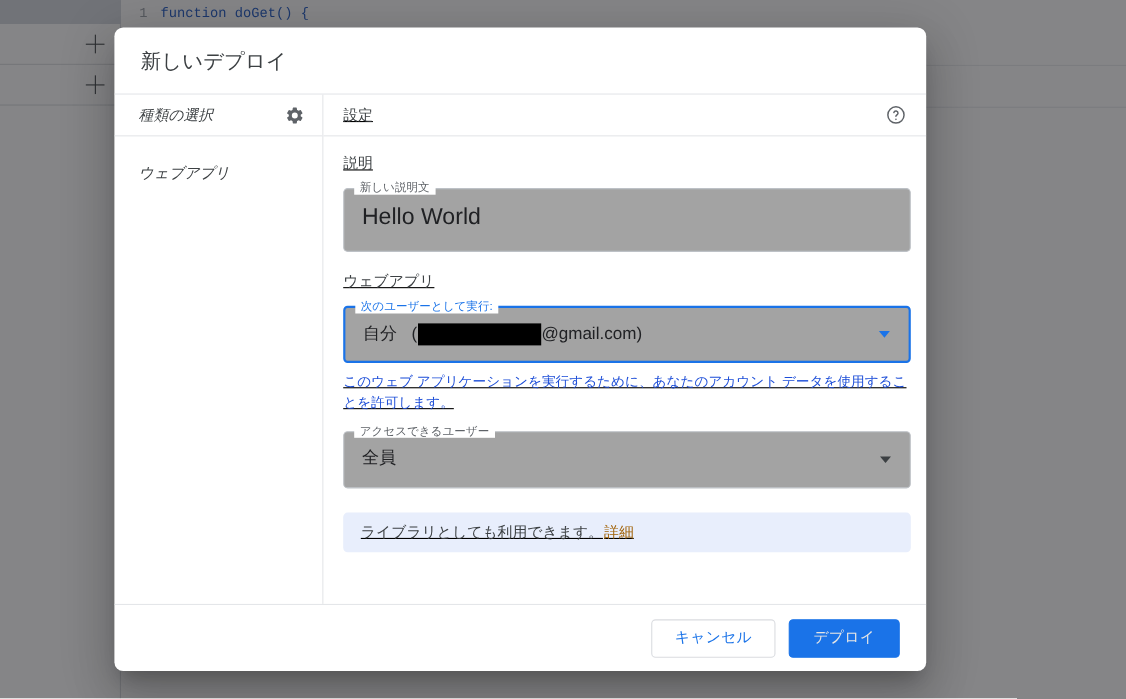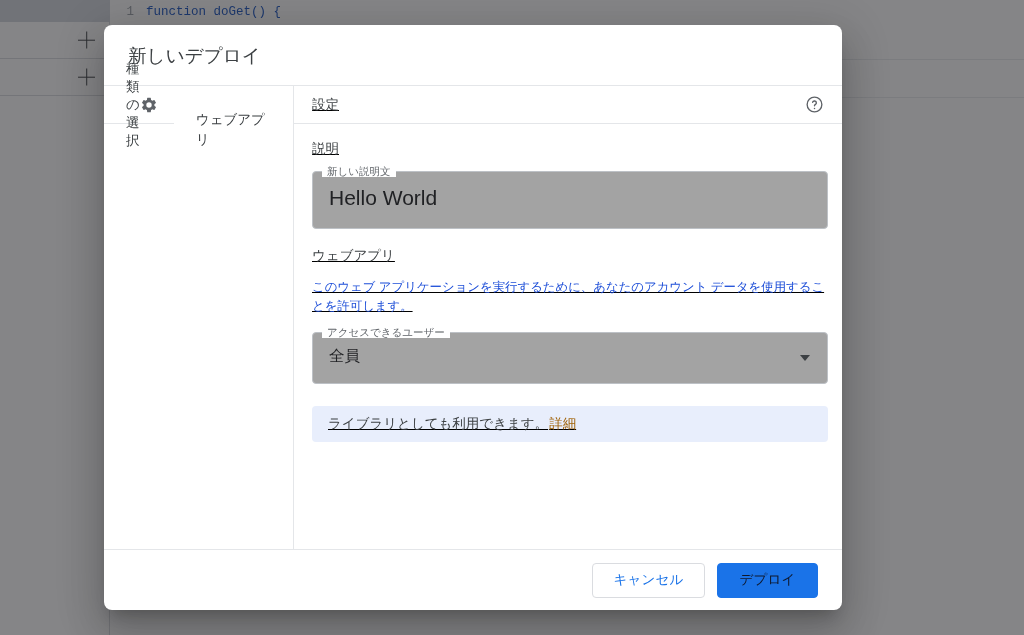--- a/index.html
+++ b/index.html
@@ -137,21 +137,22 @@
     min-height: 0;
     border-top: 1px solid #e4e6e9;
   }
 
   
   .pane-left {
     width: 190px;
     flex: 0 0 190px;
     border-right: 1px solid #e4e6e9;
     display: flex;
-    flex-direction: row;
+    flex-direction: column;
+    font-style: italic;
   }
   .pane-head {
     height: 38px;
     flex: 0 0 38px;
     display: flex;
     align-items: center;
     justify-content: space-between;
     padding: 0 16px 0 22px;
     border-bottom: 1px solid #e4e6e9;
     font-size: 13.5px;
@@ -313,21 +314,21 @@
     min-width: 113px;
     padding: 0 16px;
     background: #ffffff;
     color: #1a73e8;
     border: 1px solid #dadce0;
   }
   .btn-deploy {
     min-width: 101px;
     padding: 0 16px;
     background: #1a73e8;
-    color: #0f172a;
+    color: #e5e5e5;
     border: 1px solid #1a73e8;
   }
 </style>
 </head>
 <body>
 
 <div id="screen">
 
   <div class="bg-root">
 
@@ -390,20 +391,30 @@
 
           <div class="section-label">説明</div>
 
           <div class="field textarea-field">
             <span class="field-legend">新しい説明文</span>
             <span class="field-value">Hello World</span>
           </div>
 
           <div class="section-label second">ウェブアプリ</div>
 
+          <div class="field select-field focused">
+            <span class="field-legend">次のユーザーとして実行:</span>
+            <span class="field-value">
+              <span class="account-prefix">自分</span>
+              <span class="paren-open">(</span>
+              <span class="redacted"></span>
+              <span>@gmail.com)</span>
+            </span>
+            <span class="dropdown-arrow blue"></span>
+          </div>
 
           <div class="helper-text">このウェブ アプリケーションを実行するために、あなたのアカウント データを使用することを許可します。</div>
 
           <div class="field select-field">
             <span class="field-legend">アクセスできるユーザー</span>
             <span class="field-value">全員</span>
             <span class="dropdown-arrow"></span>
           </div>
 
           <div class="info-banner">

